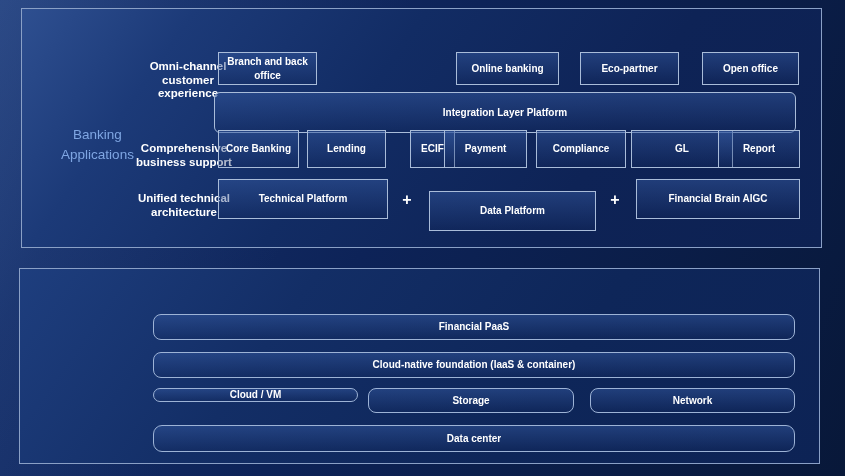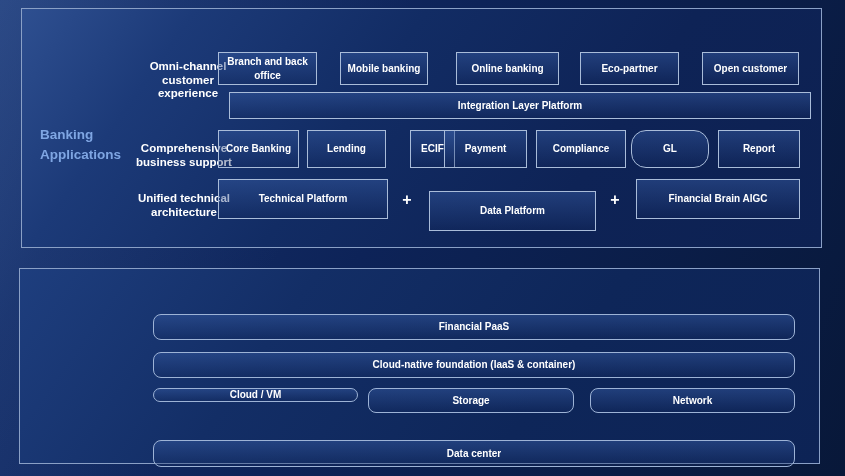--- a/index.html
+++ b/index.html
@@ -25,72 +25,71 @@
   }
   .rbox{border-radius:8px;border-color:#9db3d6;margin-top:12px;}
   
   .r1{top:52px;height:33px;}
   .bx-branch{left:218px;width:99px;}
   .bx-mobile{left:340px;width:88px;}
   .bx-online{left:456px;width:103px;}
   .bx-eco{left:580px;width:99px;}
   .bx-open{left:702px;width:97px;}
   
-  .bx-integration{left:229px;top:92px;width:582px;height:27px;}
+  .bx-integration{left:214px;top:92px;width:582px;height:41px;border-radius:6px;}
   
   .r3{top:130px;height:38px;}
   .bx-core{left:218px;width:81px;}
   .bx-lending{left:307px;width:79px;}
   .bx-ecif{left:393px;width:45px;margin-left:17px;}
   .bx-payment{left:444px;width:83px;}
   .bx-compliance{left:536px;width:90px;}
-  .bx-gl{left:631px;width:78px;border-radius:15px;}
+  .bx-gl{left:631px;width:102px;}
   .bx-report{left:718px;width:82px;}
   
   .r4{top:179px;height:40px;}
   .bx-tech{left:218px;width:170px;}
   .bx-data{left:429px;width:167px;margin-top:12px;}
   .bx-brain{left:636px;width:164px;}
   .plus{position:absolute;color:#fff;font-weight:700;font-size:16px;line-height:16px;width:16px;text-align:center;}
   .plus1{left:399px;top:192px;}
   .plus2{left:607px;top:192px;}
   
-  .sec{position:absolute;color:#7fa6e3;font-weight:700;font-size:13.5px;line-height:20px;}
+  .sec{position:absolute;color:#7fa6e3;font-weight:400;font-size:13.5px;line-height:20px;text-align:center;}
   .sec-banking{left:18px;top:116px;width:115px;}
   
   .rl{position:absolute;color:#fff;font-weight:700;font-size:11.5px;line-height:13.5px;text-align:center;}
   .rl-omni{left:118px;top:51px;width:96px;}
   .rl-comp{left:110px;top:133px;width:104px;}
   .rl-uni{left:110px;top:183px;width:104px;}
   
   .bx-paas{left:153px;top:302px;width:642px;height:26px;}
   .bx-native{left:153px;top:340px;width:642px;height:26px;}
   .bx-vm{left:153px;top:376px;width:205px;height:14px;}
   .bx-storage{left:368px;top:376px;width:206px;height:25px;}
   .bx-network{left:590px;top:376px;width:205px;height:25px;}
-  .bx-dc{left:153px;top:428px;width:642px;height:27px;}
+  .bx-dc{left:153px;top:413px;width:642px;height:27px;border-radius:9px;}
 </style>
 </head>
 <body>
 
 <div class="page">
 
   <div class="panel p1">
     <div class="sec sec-banking">Banking Applications</div>
 
     <div class="rl rl-omni">Omni-channel customer experience</div>
     <div class="rl rl-comp">Comprehensive business support</div>
     <div class="rl rl-uni">Unified technical architecture</div>
   </div>
 
   <div class="box r1 bx-branch">Branch and back office</div>
-  <div class="box r1 bx-mobile">Mobile banking</div>
   <div class="box r1 bx-eco">Eco-partner</div>
   <div class="box r1 bx-online">Online banking</div>
-  <div class="box r1 bx-open">Open customer</div>
+  <div class="box r1 bx-open">Open office</div>
 
   <div class="box bx-integration">Integration Layer Platform</div>
 
   <div class="box r3 bx-core">Core Banking</div>
   <div class="box r3 bx-lending">Lending</div>
   <div class="box r3 bx-ecif">ECIF</div>
   <div class="box r3 bx-payment">Payment</div>
   <div class="box r3 bx-compliance">Compliance</div>
   <div class="box r3 bx-gl">GL</div>
   <div class="box r3 bx-report">Report</div>

